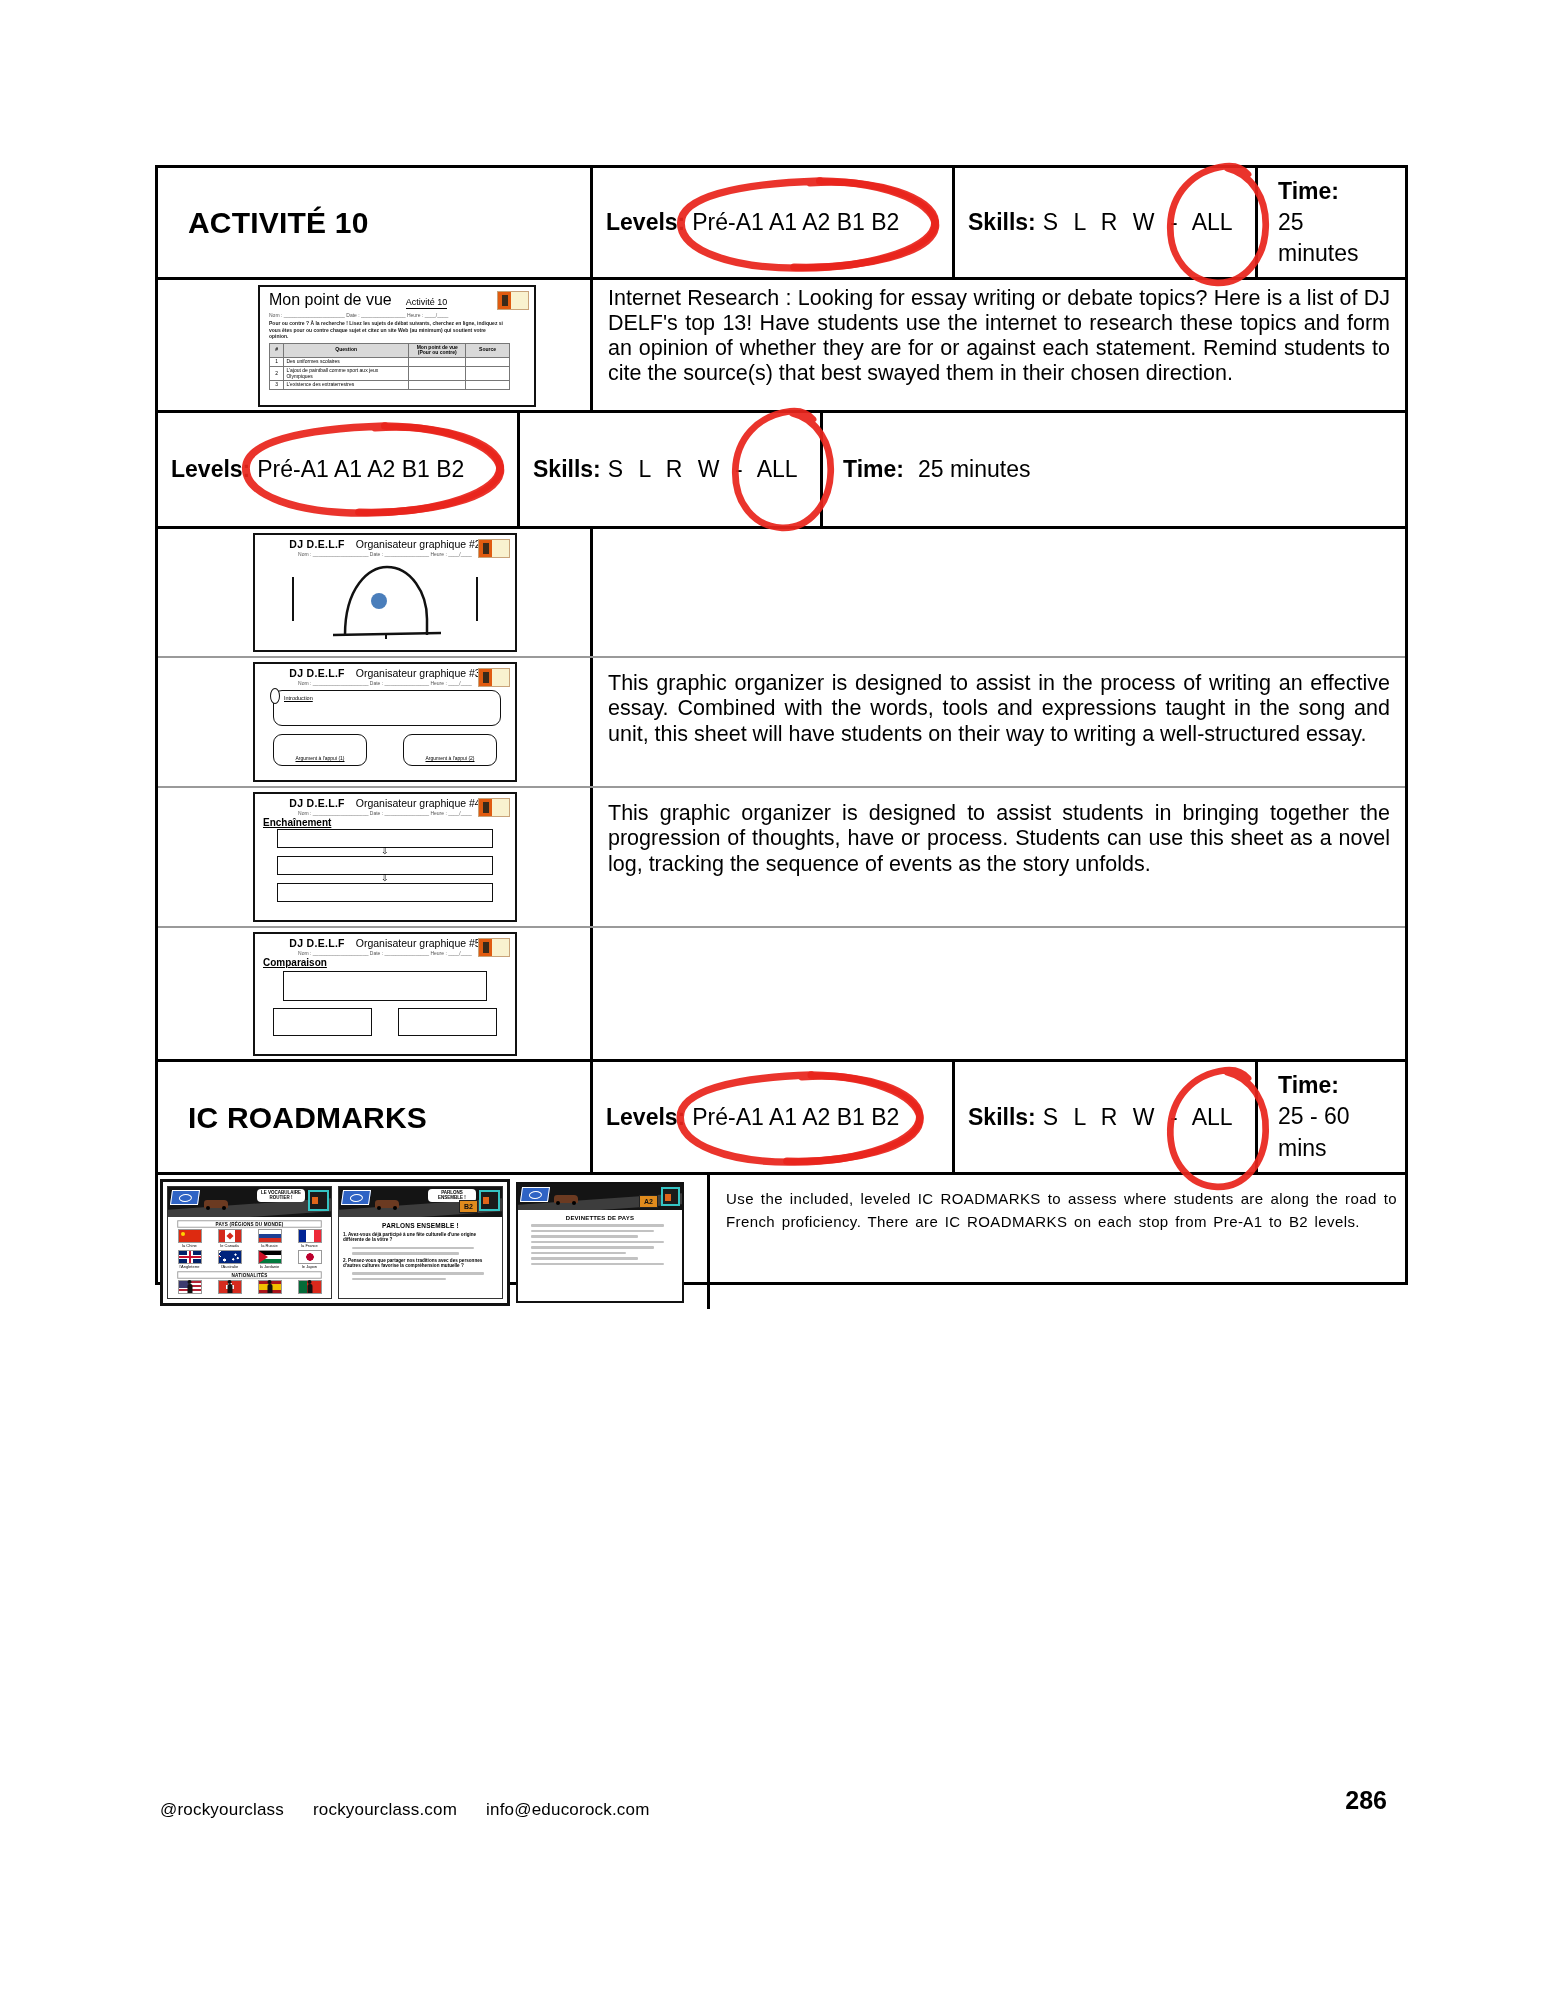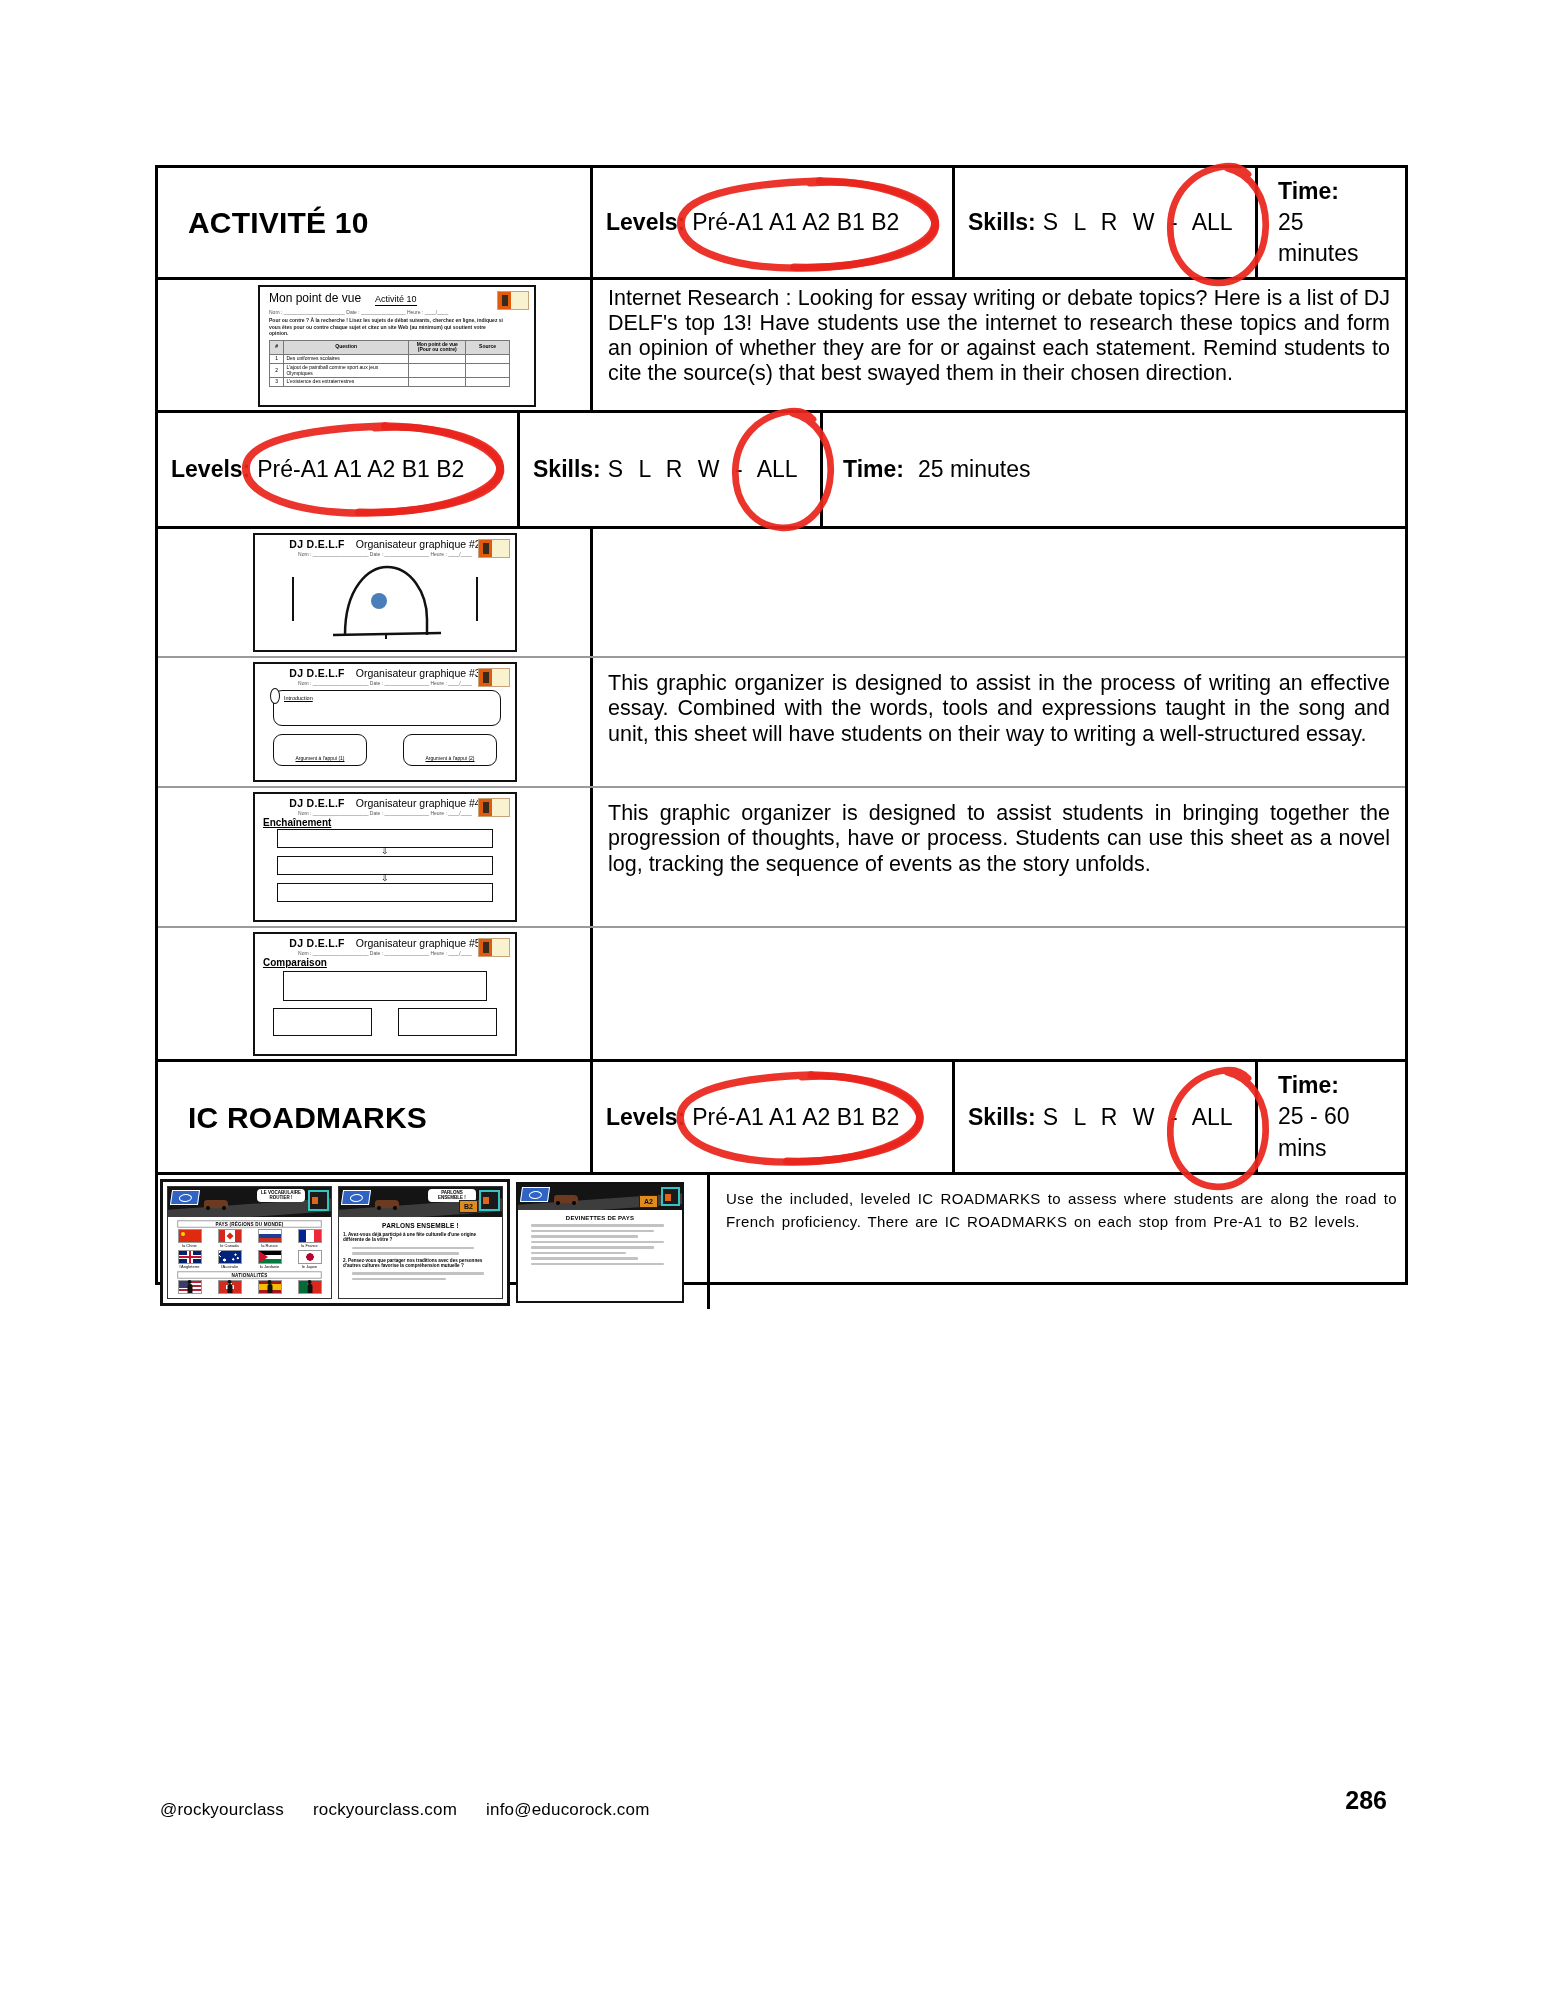--- a/index.html
+++ b/index.html
@@ -38,21 +38,21 @@
   .cdesc p{margin:0;font-size:21.5px;line-height:1.16;text-align:justify;}
   .cdesc.pad-mid p{line-height:1.18;}
   .cdesc.pad-mid{padding-top:13px;}
   .rm-desc{padding:12px 8px 0 16px;flex:1;}
   .rm-desc p{margin:0;font-size:15px;line-height:1.55;letter-spacing:.4px;word-spacing:2px;text-align:justify;}
 
   
   .ws{position:absolute;left:100px;top:5px;width:278px;height:122px;border:2px solid #111;background:#fff;
       padding:4px 9px;box-sizing:border-box;overflow:hidden;}
   .ws-head{display:flex;align-items:baseline;gap:14px;}
-  .ws-title{font-size:12px;}
+  .ws-title{font-size:16px;}
   .ws-act{font-size:9px;border-bottom:1px solid #000;padding-bottom:1px;}
   .logo{position:absolute;right:5px;top:4px;width:30px;height:17px;border:1px solid #c8a37a;
         background:linear-gradient(90deg,#e05b10 0 42%,#f9f2cf 42%);}
   .logo::after{content:"";position:absolute;left:4px;top:3px;width:6px;height:11px;background:#3a2a1a;}
   .tiny-fields{font-size:5px;color:#555;margin-top:3px;white-space:nowrap;overflow:hidden;}
   .tiny-instr{font-size:5px;font-weight:600;color:#222;line-height:1.3;margin-top:2px;width:92%;}
   .ws-table{border-collapse:collapse;margin-top:3px;width:94%;font-size:5px;}
   .ws-table th,.ws-table td{border:.5px solid #777;padding:1px 2px;text-align:left;line-height:1.15;}
   .ws-table th{background:#d9d9d9;text-align:center;font-weight:700;}
   .ws-num{text-align:center !important;width:6%;}

